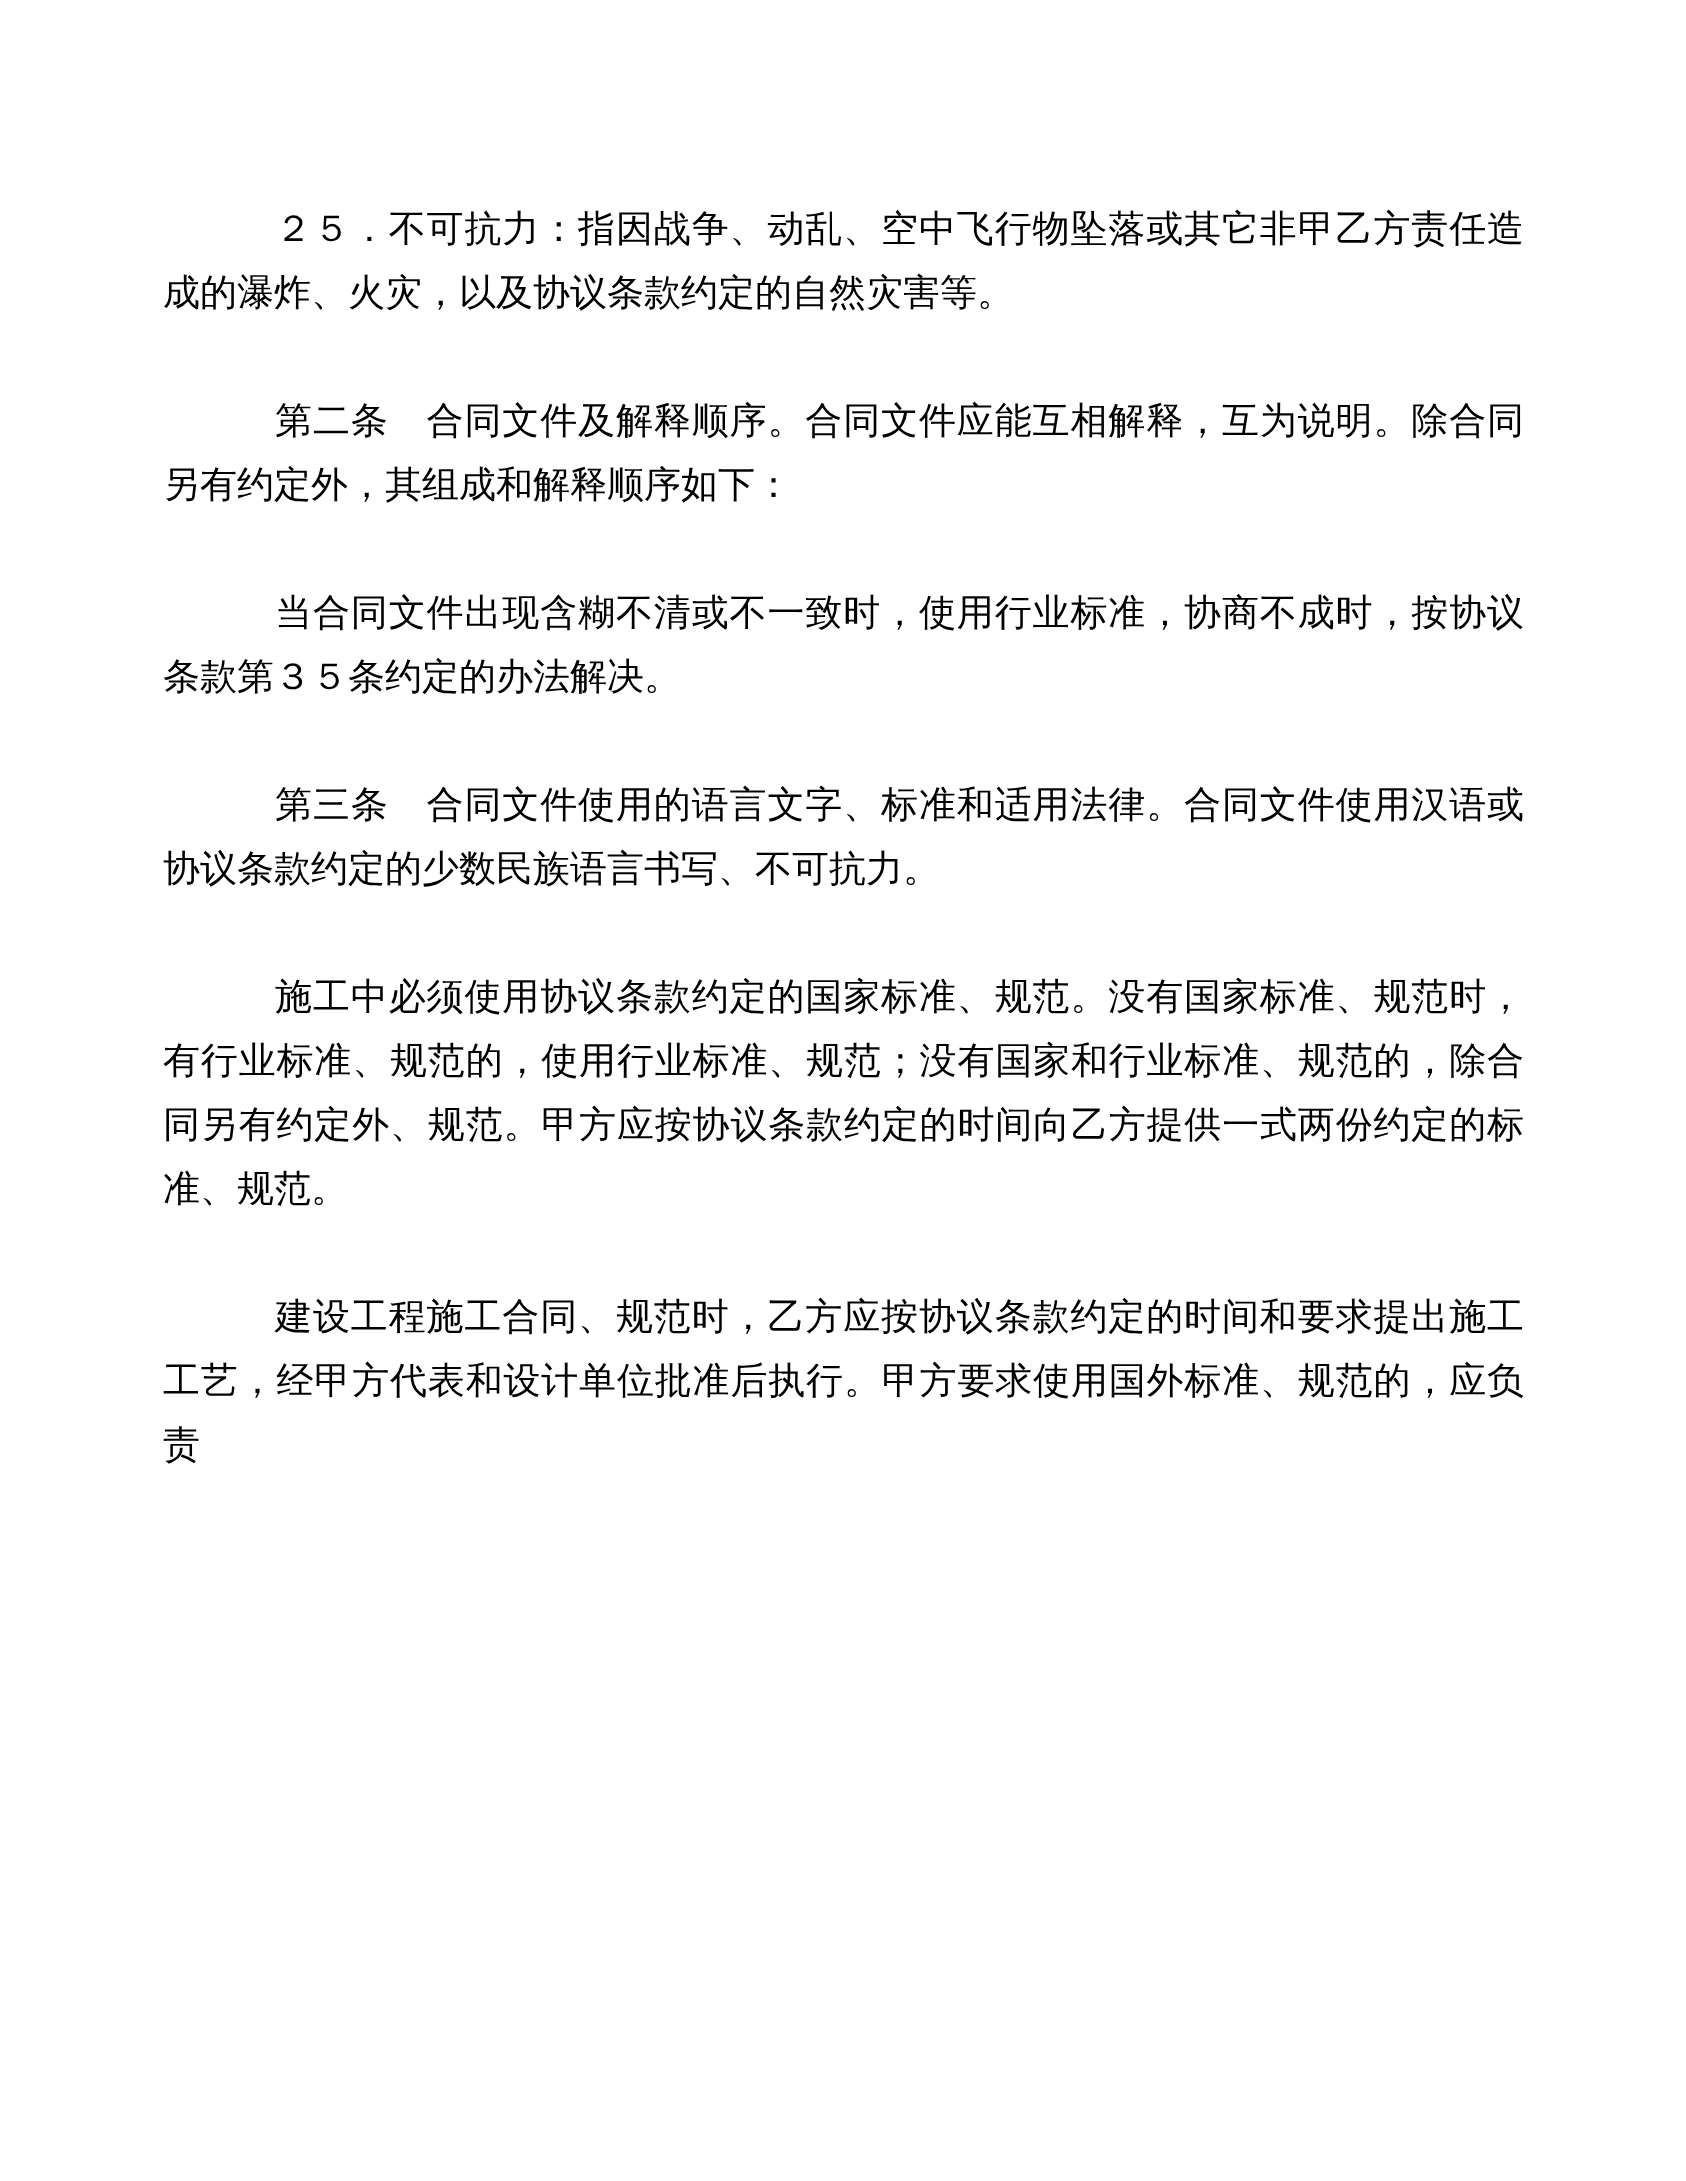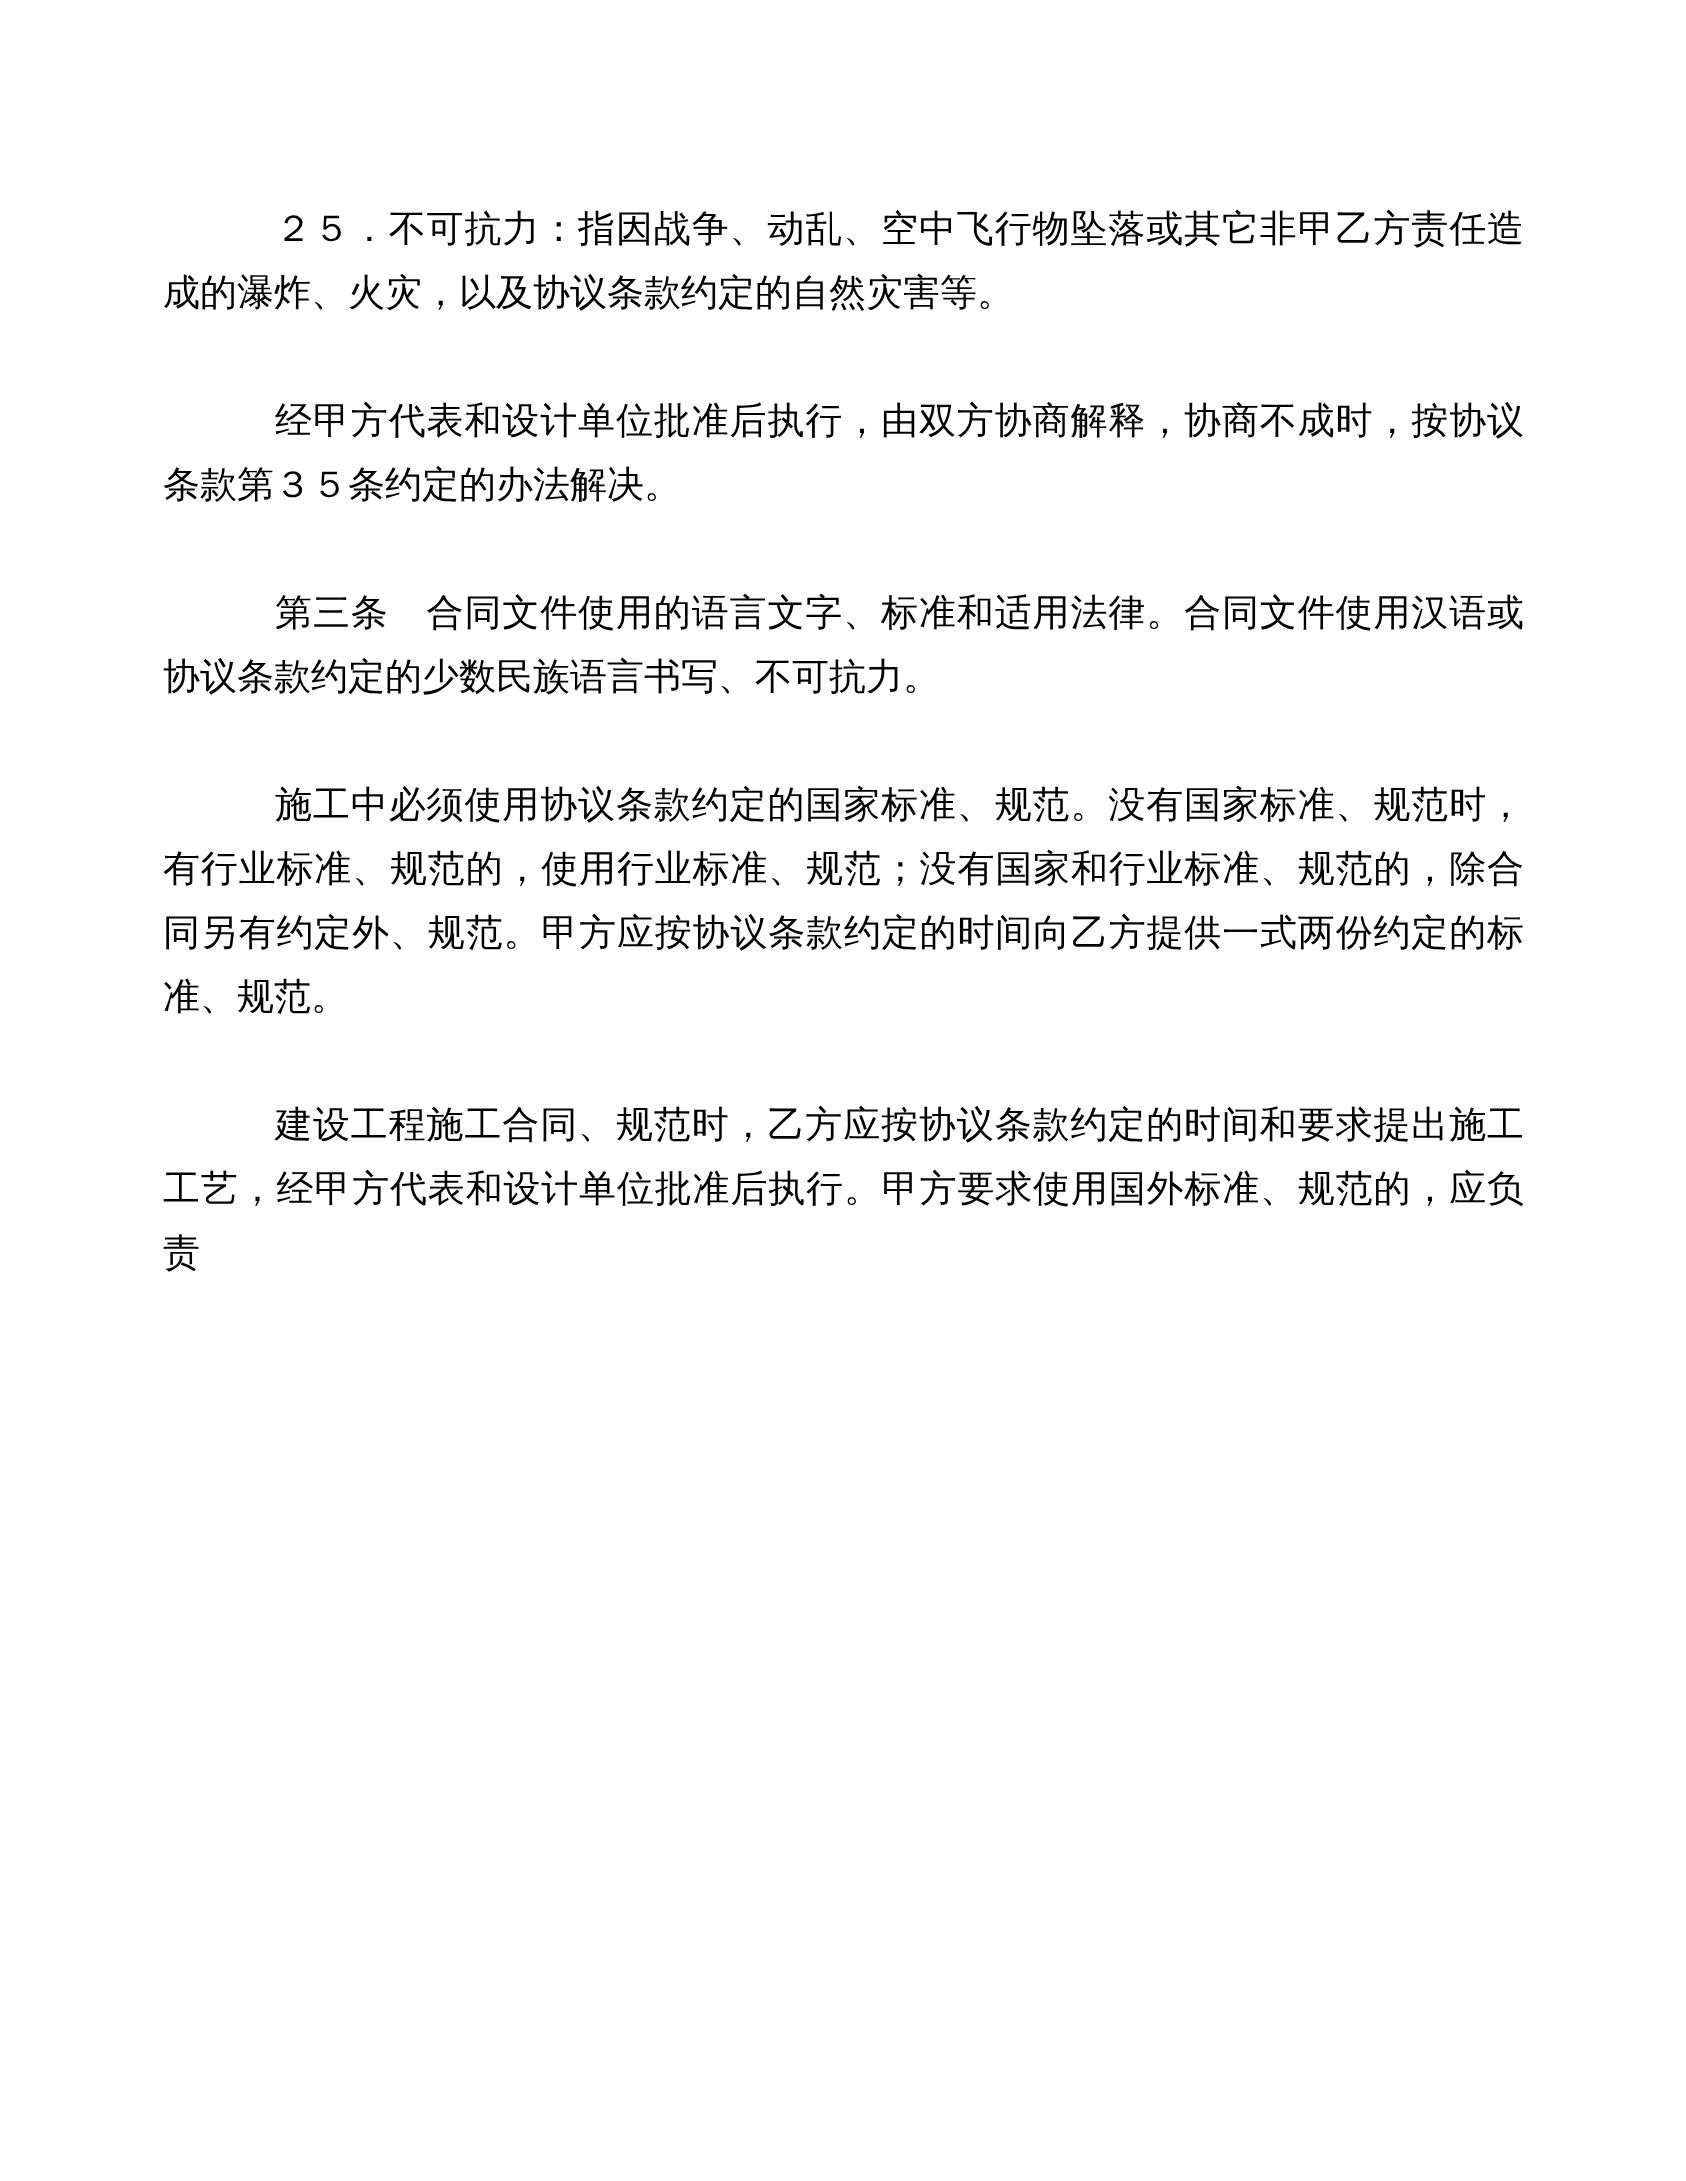--- a/index.html
+++ b/index.html
@@ -39,23 +39,24 @@
   }
 </style>
 </head>
 <body>
 
 <div class="page">
   <div class="doc-body">
 
     <p class="doc-paragraph">２５．不可抗力：指因战争、动乱、空中飞行物坠落或其它非甲乙方责任造成的瀑炸、火灾，以及协议条款约定的自然灾害等。</p>
 
+    <p class="doc-paragraph">第二条　合同文件及解释顺序。合同文件应能互相解释，互为说明。除合同另有约定外，其组成和解释顺序如下：</p>
 
 
-    <p class="doc-paragraph">经甲方代表和设计单位批准后执行，由双方协商解释，协商不成时，按协议条款第３５条约定的办法解决。</p>
+    <p class="doc-paragraph">当合同文件出现含糊不清或不一致时，使用行业标准，协商不成时，按协议条款第３５条约定的办法解决。</p>
 
     <p class="doc-paragraph">第三条　合同文件使用的语言文字、标准和适用法律。合同文件使用汉语或协议条款约定的少数民族语言书写、不可抗力。</p>
 
     <p class="doc-paragraph">施工中必须使用协议条款约定的国家标准、规范。没有国家标准、规范时，有行业标准、规范的，使用行业标准、规范；没有国家和行业标准、规范的，除合同另有约定外、规范。甲方应按协议条款约定的时间向乙方提供一式两份约定的标准、规范。</p>
 
     <p class="doc-paragraph">建设工程施工合同、规范时，乙方应按协议条款约定的时间和要求提出施工工艺，经甲方代表和设计单位批准后执行。甲方要求使用国外标准、规范的，应负责</p>
 
   </div>
 </div>
 

